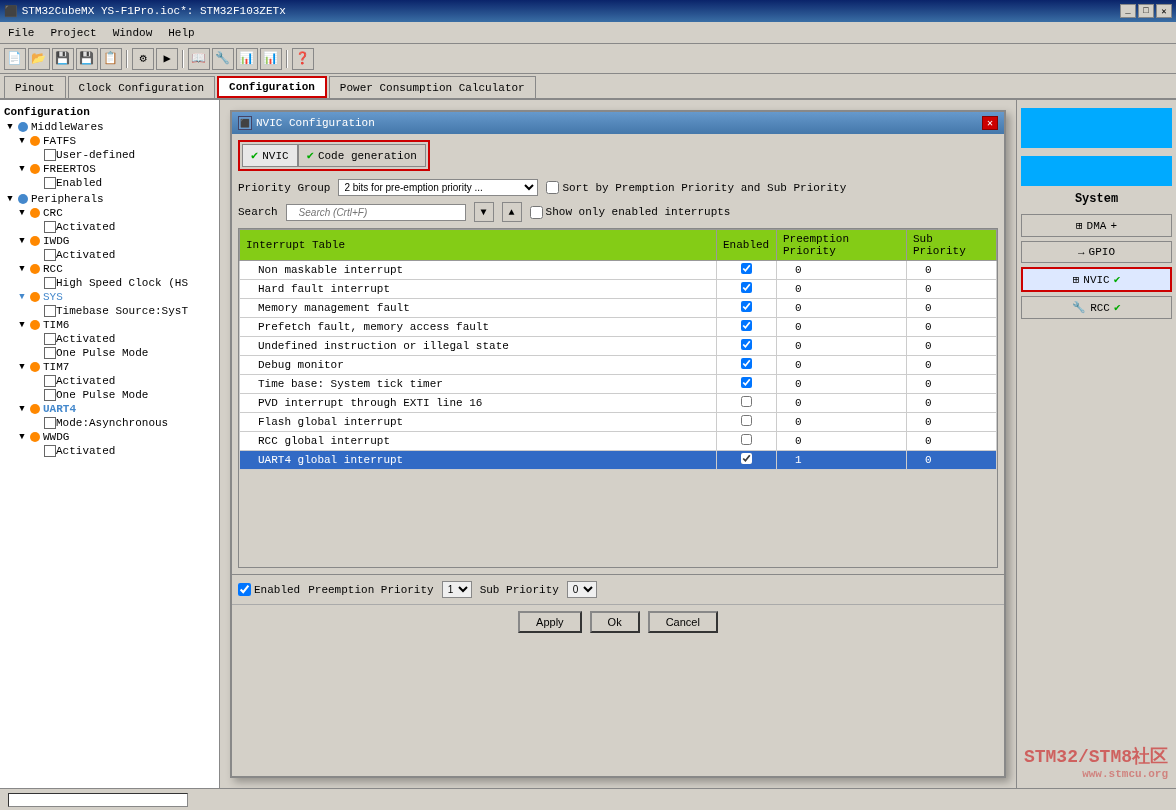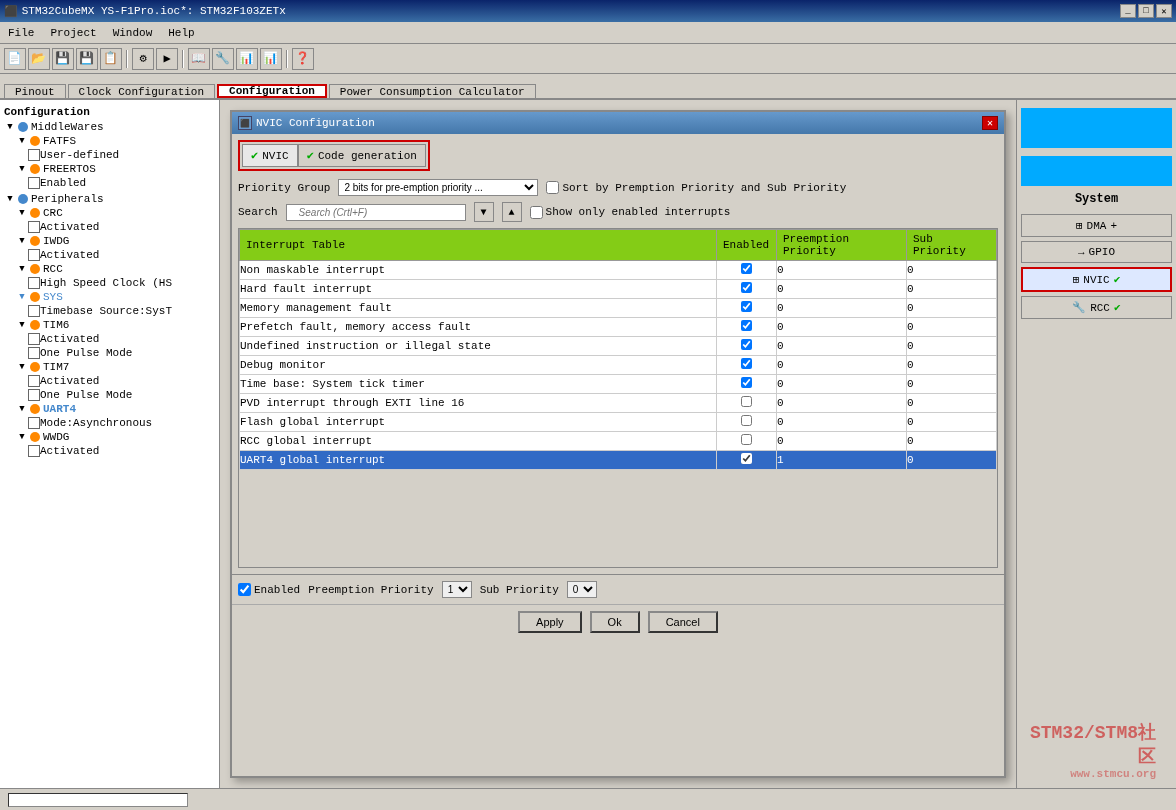--- a/index.html
+++ b/index.html
@@ -15,37 +15,37 @@
     .menu-bar { background: #d4d0c8; border-bottom: 1px solid #888; display: flex; align-items: center; padding: 2px 4px; gap: 8px; height: 22px; }
     .menu-item { font-size: 11px; cursor: pointer; padding: 1px 4px; }
     
     
     .toolbar { background: #d4d0c8; border-bottom: 1px solid #888; display: flex; align-items: center; padding: 2px 4px; gap: 2px; height: 30px; }
     .toolbar-btn { width: 22px; height: 22px; background: #d4d0c8; border: 1px solid #888; display: flex; align-items: center; justify-content: center; cursor: pointer; font-size: 12px; }
     .toolbar-separator { width: 2px; height: 18px; border-left: 1px solid #888; border-right: 1px solid #fff; margin: 0 2px; }
     
     
     .tabs-bar { background: #d4d0c8; display: flex; align-items: flex-end; padding: 0 4px; height: 26px; border-bottom: 2px solid #888; }
-    .tab { padding: 3px 10px; border: 1px solid #888; border-bottom: none; background: #d4d0c8; cursor: pointer; font-size: 11px; margin-right: 2px; height: 14px; display: flex; align-items: center; }
+    .tab { padding: 3px 10px; border: 1px solid #888; border-bottom: none; background: #d4d0c8; cursor: pointer; font-size: 11px; margin-right: 2px; height: 22px; display: flex; align-items: center; }
     .tab.active { background: #fff; border-bottom: 2px solid #fff; z-index: 1; font-weight: bold; }
     .tab.highlighted { border: 2px solid #c00; }
     
     
     .main-area { display: flex; height: calc(810px - 22px - 22px - 30px - 26px - 22px); }
     
     
     .sidebar { width: 220px; background: #fff; border-right: 1px solid #888; overflow-y: auto; padding: 4px 0; font-size: 11px; }
     .sidebar-title { font-weight: bold; padding: 2px 4px; }
     .tree-node { display: flex; align-items: center; padding: 1px 4px; cursor: pointer; white-space: nowrap; }
     .expand-icon { width: 12px; height: 12px; display: inline-flex; align-items: center; justify-content: center; font-size: 9px; margin-right: 2px; }
     .circle-icon { width: 10px; height: 10px; border-radius: 50%; display: inline-block; margin-right: 3px; }
     .circle-blue { background: #4488cc; }
     .circle-orange { background: #ff8800; }
     .indent-1 { padding-left: 16px; }
-    .indent-2 { padding-left: 28px; }
+    .indent-2 { padding-left: 28px; margin-left: 16px; }
     .small-check { width: 12px; height: 12px; border: 1px solid #666; background: #fff; display: inline-flex; align-items: center; justify-content: center; font-size: 8px; }
     .uart4-text { color: #4488cc; font-weight: bold; }
     
     
     .right-panel { flex: 1; background: #d4d0c8; position: relative; overflow: hidden; }
     
     
     .system-panel { position: absolute; right: 0; top: 0; width: 160px; height: 100%; background: #d4d0c8; border-left: 1px solid #888; margin-left: 44px; }
     .system-blue-bar { background: #00aaff; height: 40px; margin: 8px 4px; }
     .system-title { text-align: center; font-weight: bold; font-size: 12px; padding: 4px; }
@@ -70,40 +70,40 @@
     .priority-group-select { font-size: 10px; padding: 1px; border: 1px solid #888; background: #fff; width: 200px; }
     .sort-check { display: flex; align-items: center; gap: 3px; font-size: 11px; }
     .search-row { display: flex; align-items: center; gap: 8px; margin-bottom: 6px; }
     .search-input { border: 1px solid #888; padding: 2px 12px; font-size: 10px; width: 180px; color: #888; font-style: italic; }
     .nav-btn { width: 20px; height: 20px; background: #d4d0c8; border: 1px solid #888; display: flex; align-items: center; justify-content: center; cursor: pointer; font-size: 10px; }
     .show-enabled-check { display: flex; align-items: center; gap: 3px; font-size: 11px; }
     
     
     .interrupt-table { width: 100%; border-collapse: collapse; font-size: 11px; }
     .interrupt-table th { background: #84cc16; border: 1px solid #999; padding: 3px 6px; text-align: left; font-weight: normal; }
-    .interrupt-table td { border: 1px solid #ccc; padding: 2px 0; background: #fff; }
+    .interrupt-table td { border: 1px solid #ccc; padding: 2px 18px; background: #fff; }
     .interrupt-table tr.selected td { background: #316ac5; color: white; }
     .interrupt-table tr.selected td input[type="checkbox"] { accent-color: #fff; }
     .table-container { height: 340px; overflow-y: auto; border: 1px solid #888; }
     
     
     .dialog-bottom { padding: 6px; border-top: 1px solid #888; display: flex; align-items: center; gap: 8px; }
     .enabled-check { display: flex; align-items: center; gap: 3px; }
     .bottom-select { border: 1px solid #888; padding: 1px; font-size: 10px; }
     
     
     .dialog-buttons { padding: 6px; display: flex; justify-content: center; gap: 8px; border-top: 1px solid #aaa; }
     .dlg-btn { padding: 3px 16px; background: #d4d0c8; border: 2px outset #888; cursor: pointer; font-size: 11px; }
     
     
     .status-bar { height: 22px; background: #d4d0c8; border-top: 1px solid #888; display: flex; align-items: center; padding: 0 4px; font-size: 11px; }
     .status-scrollbar { width: 180px; height: 14px; border: 1px inset #888; background: #fff; margin-left: 4px; }
     
     
-    .watermark { position: absolute; bottom: 8px; right: 20px; color: #cc3333; font-size: 18px; font-weight: bold; opacity: 0.7; text-align: right; pointer-events: none; }
+    .watermark { position: absolute; bottom: 8px; right: 8px; color: #cc3333; font-size: 18px; font-weight: bold; opacity: 0.7; text-align: right; pointer-events: none; }
     .watermark-sub { font-size: 11px; color: #cc3333; opacity: 0.7; text-align: right; }
     
     .checkbox-small { width: 11px; height: 11px; }
   </style>
 </head>
 <body>
 
 <div class="title-bar">
   <div class="title-bar-text">
     <span>⬛</span>

